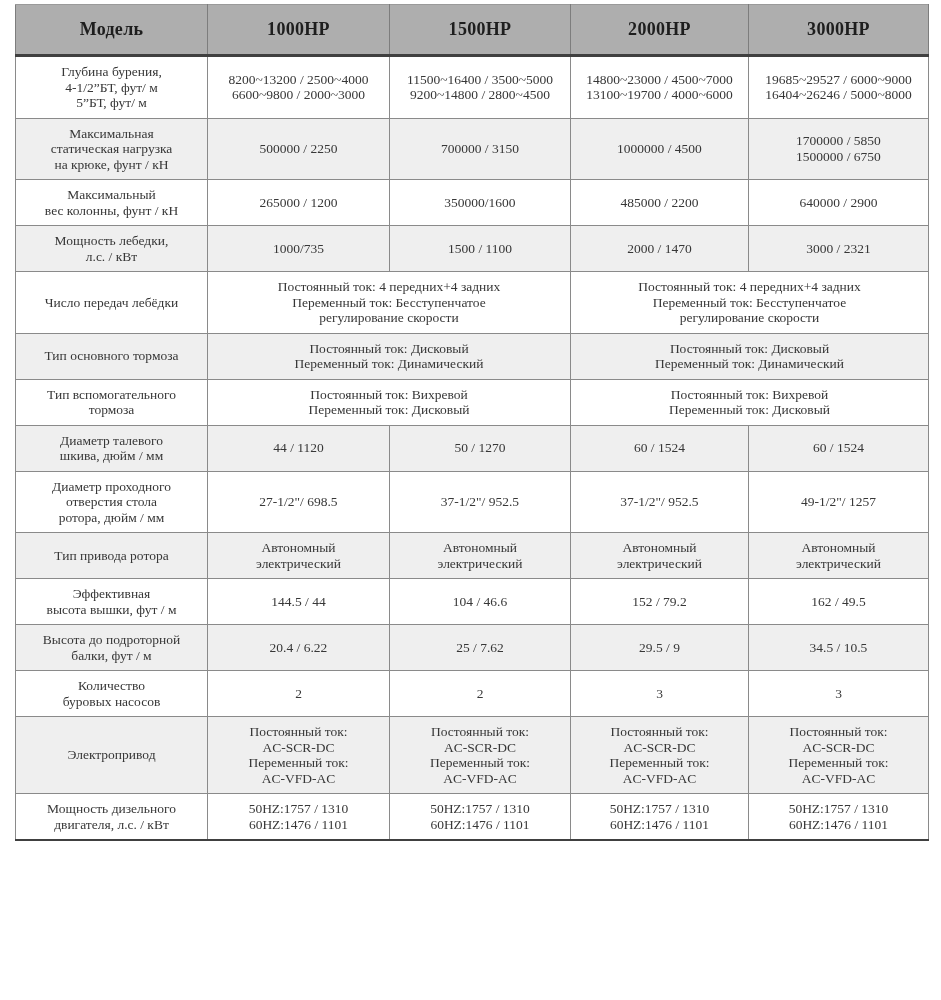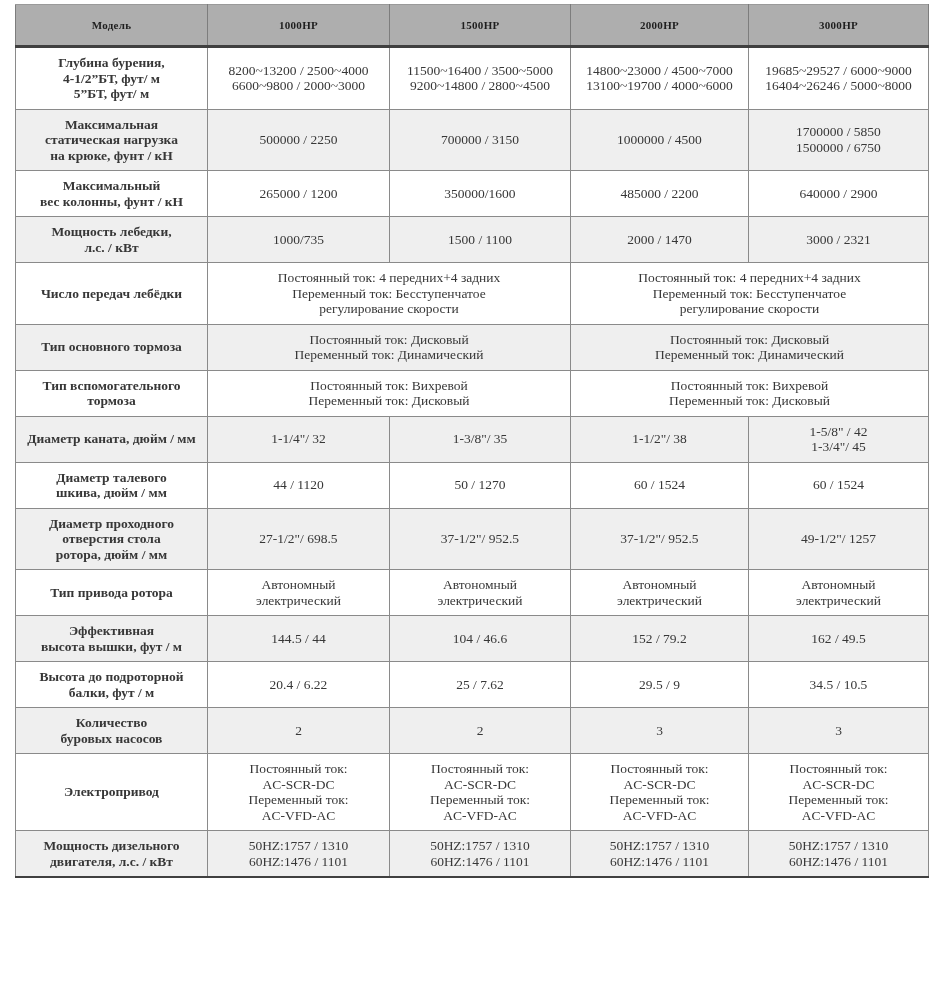--- a/index.html
+++ b/index.html
@@ -20,21 +20,21 @@
     border-collapse: collapse;
     table-layout: fixed;
     width: 913px;
     border-left: 1px solid #8a8a8a;
     border-right: 1px solid #8a8a8a;
   }
   table.spec-table thead th {
     background: #aeaeae;
     color: #1e1e1e;
     font-weight: bold;
-    font-size: 11px;
+    font-size: 18px;
     letter-spacing: 0.3px;
     padding: 14px 4px;
     border-top: 1px solid #9a9a9a;
     border-left: 1px solid #7d7d7d;
     border-right: 1px solid #7d7d7d;
     border-bottom: 3px solid #404040;
     text-align: center;
   }
   table.spec-table td {
     border: 1px solid #8a8a8a;
@@ -47,21 +47,20 @@
     background: #ffffff;
   }
   table.spec-table tbody tr:nth-child(even) td {
     background: #efefef;
   }
   table.spec-table tbody tr:last-child td {
     border-bottom: 2px solid #404040;
   }
   td.label-cell {
     font-size: 13.5px;
-    font-weight: bold;
   }
   .cell-line { white-space: nowrap; }
 </style>
 </head>
 <body>
 
 <div class="page">
   <table class="spec-table">
     <colgroup>
       <col style="width:192px">
@@ -196,38 +195,20 @@
             <div class="cell-line">Постоянный ток: Вихревой</div>
             <div class="cell-line">Переменный ток: Дисковый</div>
           </td>
           <td colspan="2">
             <div class="cell-line">Постоянный ток: Вихревой</div>
             <div class="cell-line">Переменный ток: Дисковый</div>
           </td>
         </tr>
         <tr>
           <td class="label-cell">
-            <div class="cell-line">Диаметр каната, дюйм / мм</div>
-          </td>
-          <td>
-            <div class="cell-line">1-1/4"/ 32</div>
-          </td>
-          <td>
-            <div class="cell-line">1-3/8"/ 35</div>
-          </td>
-          <td>
-            <div class="cell-line">1-1/2"/ 38</div>
-          </td>
-          <td>
-            <div class="cell-line">1-5/8" / 42</div>
-            <div class="cell-line">1-3/4"/ 45</div>
-          </td>
-        </tr>
-        <tr>
-          <td class="label-cell">
             <div class="cell-line">Диаметр талевого</div>
             <div class="cell-line">шкива, дюйм / мм</div>
           </td>
           <td>
             <div class="cell-line">44 / 1120</div>
           </td>
           <td>
             <div class="cell-line">50 / 1270</div>
           </td>
           <td>

